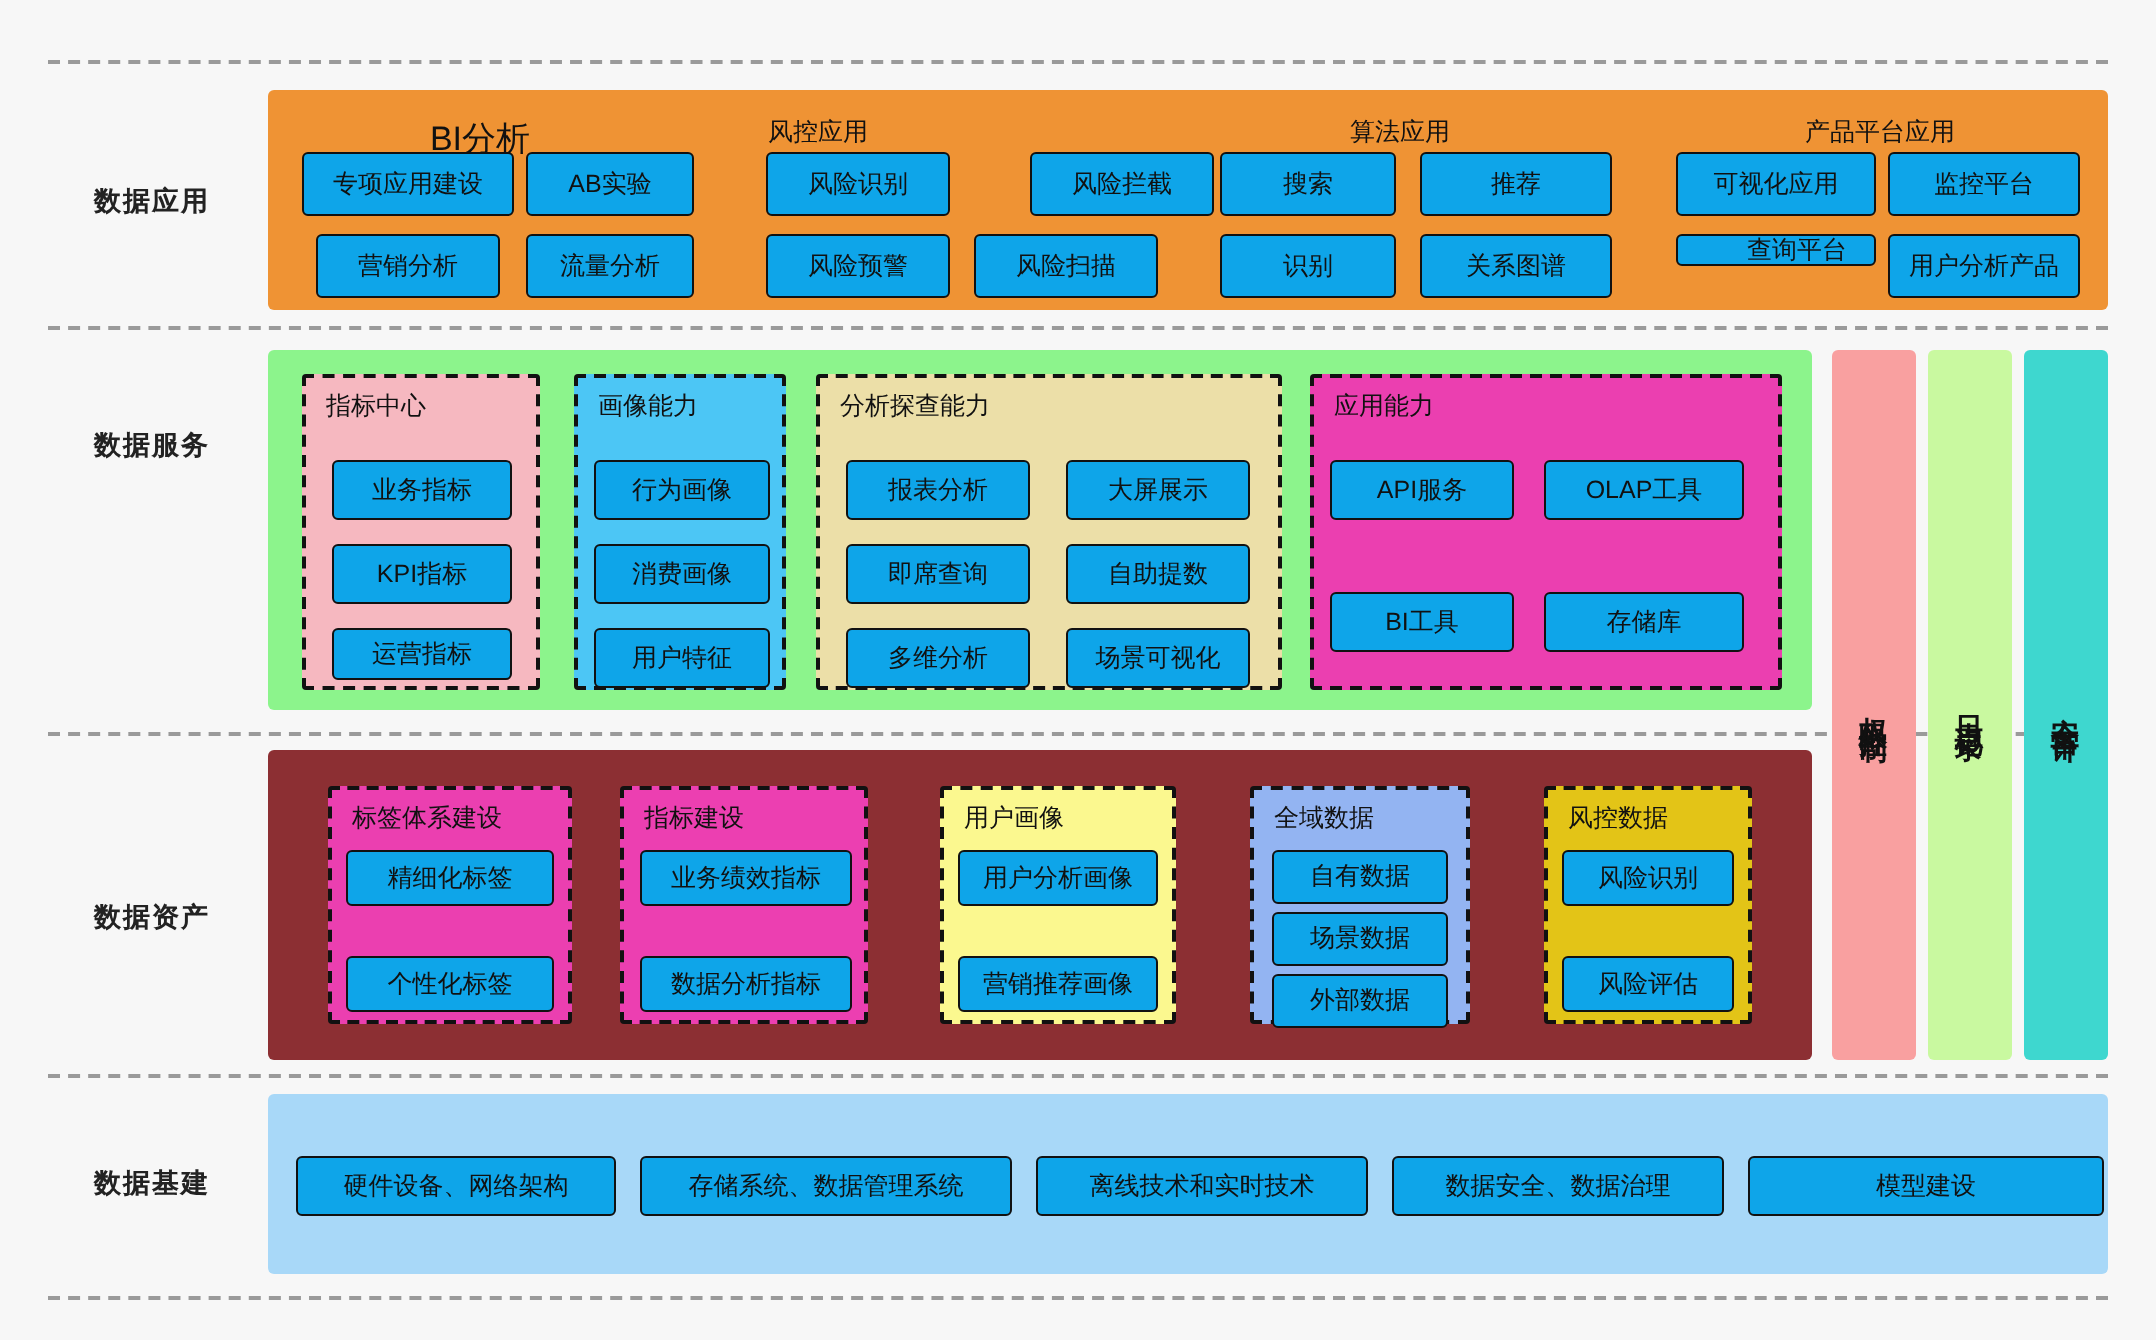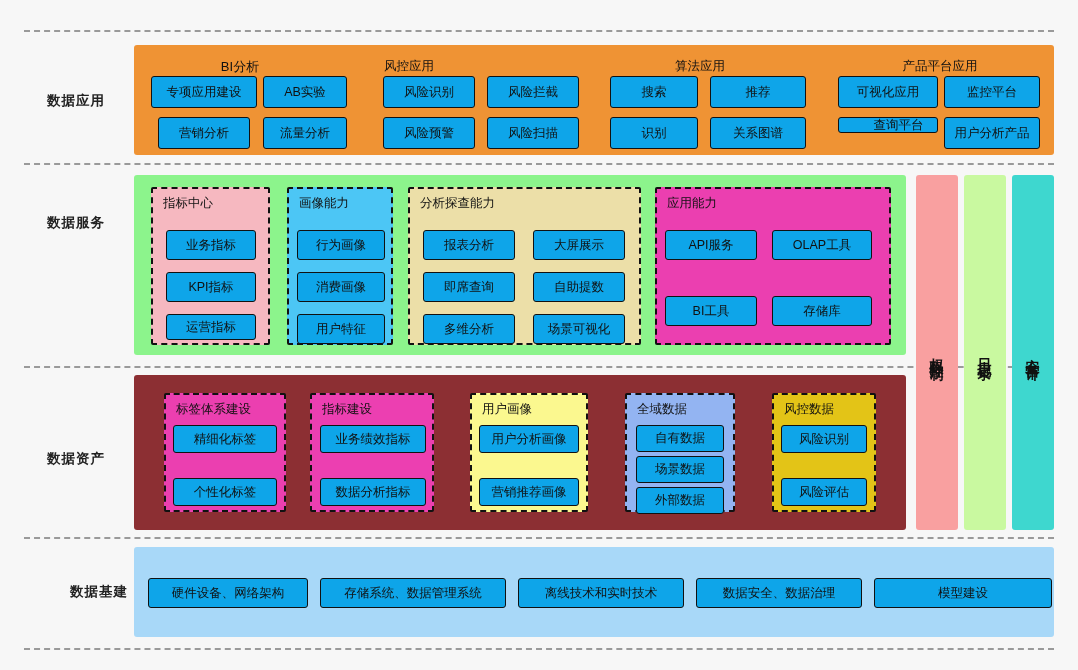--- a/index.html
+++ b/index.html
@@ -104,36 +104,36 @@
 
   <div class="hsep" style="top:30px;"></div>
   <div class="hsep" style="top:163px;"></div>
   <div class="hsep" style="top:366px;"></div>
   <div class="hsep" style="top:537px;"></div>
   <div class="hsep" style="top:648px;"></div>
 
   <div class="row-label" style="top:92px;">数据应用</div>
   <div class="row-label" style="top:214px;">数据服务</div>
   <div class="row-label" style="top:450px;">数据资产</div>
-  <div class="row-label" style="top:583px;text-align:right;">数据基建</div>
+  <div class="row-label" style="top:583px;">数据基建</div>
 
   <div class="band" style="left:134px; top:45px; width:920px; height:110px; background:#ef9334;"></div>
 
-  <div style="position:absolute; left:150px; top:58px; width:180px; text-align:center; font-size:13px;">BI分析</div>
+  <div style="position:absolute; left:150px; top:58px; width:180px; text-align:center; font-size:17px;">BI分析</div>
   <div style="position:absolute; left:384px; top:58px; width:180px; font-size:12.5px;">风控应用</div>
   <div style="position:absolute; left:610px; top:58px; width:180px; text-align:center; font-size:12.5px;">算法应用</div>
   <div style="position:absolute; left:840px; top:58px; width:200px; text-align:center; font-size:12.5px;">产品平台应用</div>
 
   <div class="chip" style="left:151px; top:76px;  width:106px; height:32px;">专项应用建设</div>
   <div class="chip" style="left:263px; top:76px;  width:84px;  height:32px;">AB实验</div>
   <div class="chip" style="left:158px; top:117px; width:92px;  height:32px;">营销分析</div>
   <div class="chip" style="left:263px; top:117px; width:84px;  height:32px;">流量分析</div>
 
   <div class="chip" style="left:383px; top:76px;  width:92px;  height:32px;">风险识别</div>
-  <div class="chip" style="left:487px; top:76px;  width:92px;  height:32px;">风险拦截</div>
+  <div class="chip" style="left:515px; top:76px;  width:92px;  height:32px;">风险拦截</div>
   <div class="chip" style="left:383px; top:117px; width:92px;  height:32px;">风险预警</div>
   <div class="chip" style="left:487px; top:117px; width:92px;  height:32px;">风险扫描</div>
 
   <div class="chip" style="left:610px; top:76px;  width:88px;  height:32px;">搜索</div>
   <div class="chip" style="left:710px; top:76px;  width:96px;  height:32px;">推荐</div>
   <div class="chip" style="left:610px; top:117px; width:88px;  height:32px;">识别</div>
   <div class="chip" style="left:710px; top:117px; width:96px;  height:32px;">关系图谱</div>
 
   <div class="chip" style="left:838px; top:76px;  width:100px; height:32px;">可视化应用</div>
   <div class="chip" style="left:944px; top:76px;  width:96px;  height:32px;">监控平台</div>

